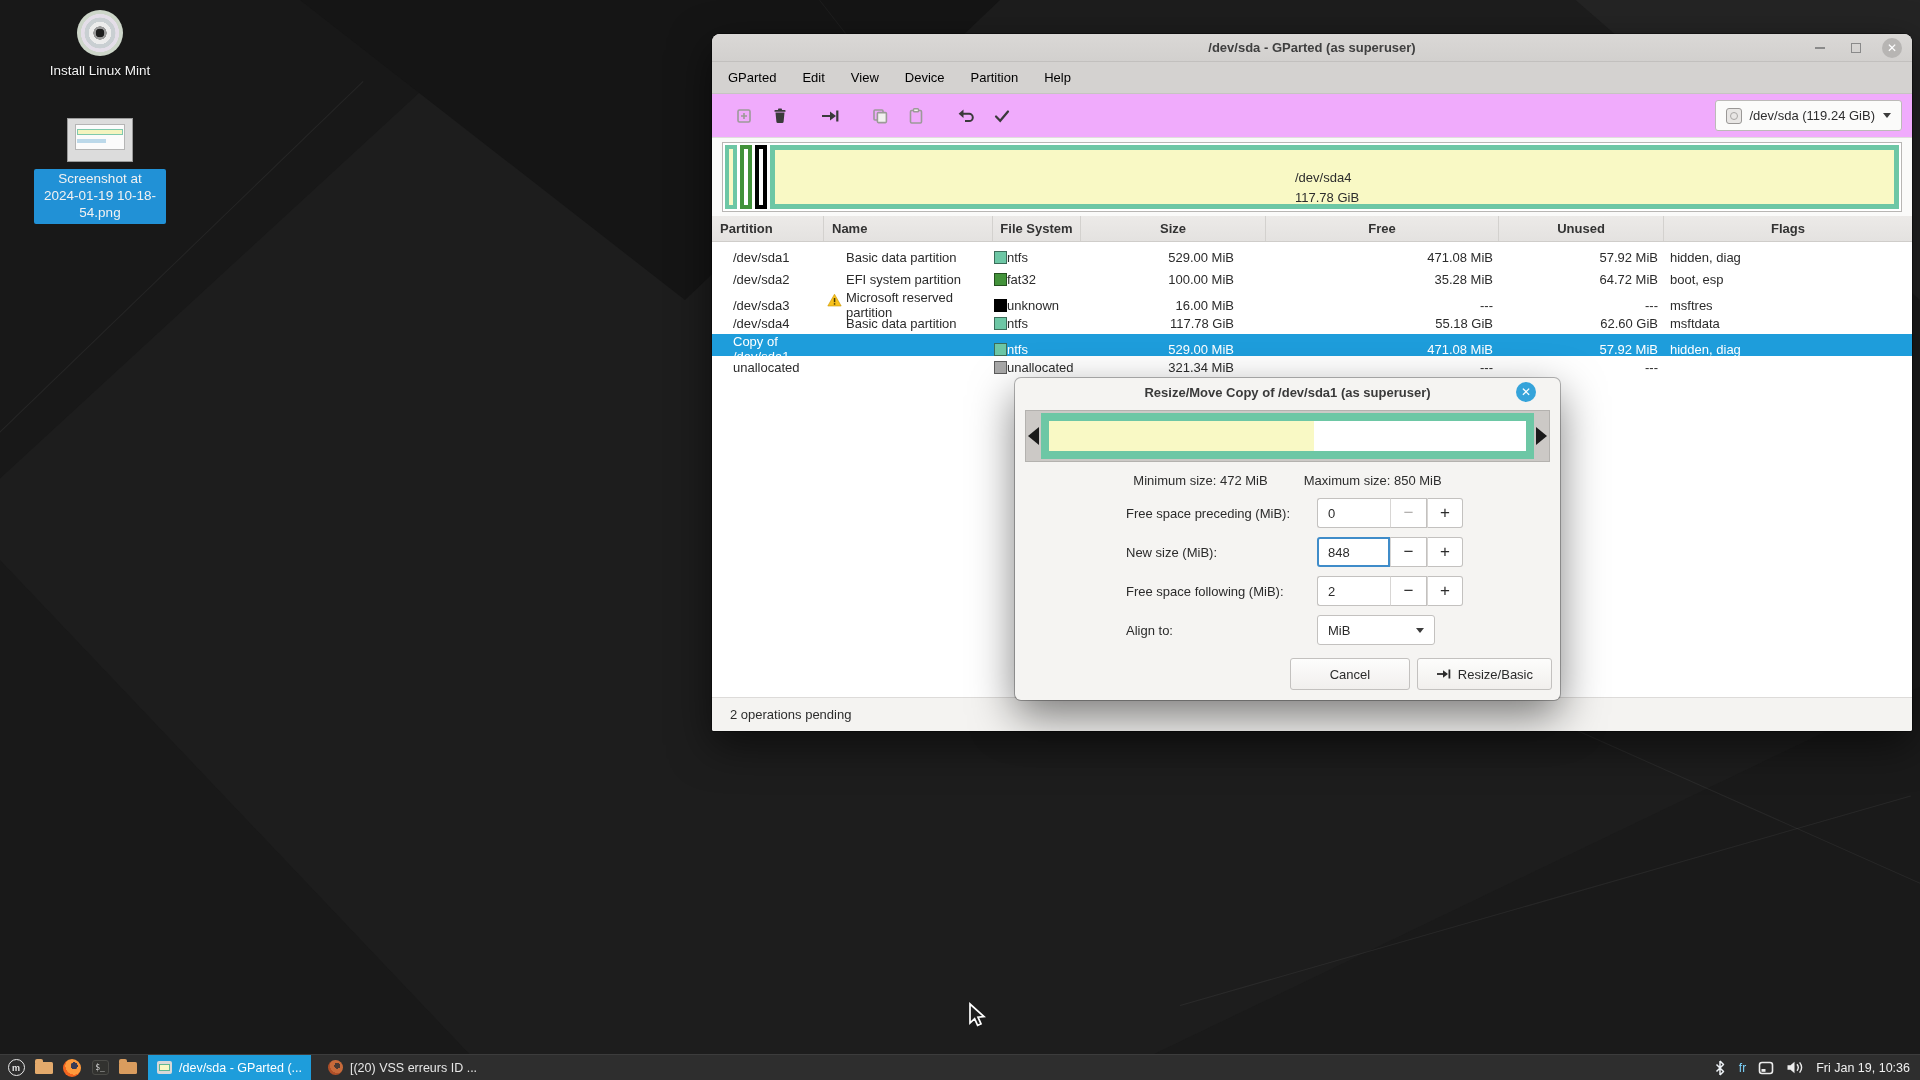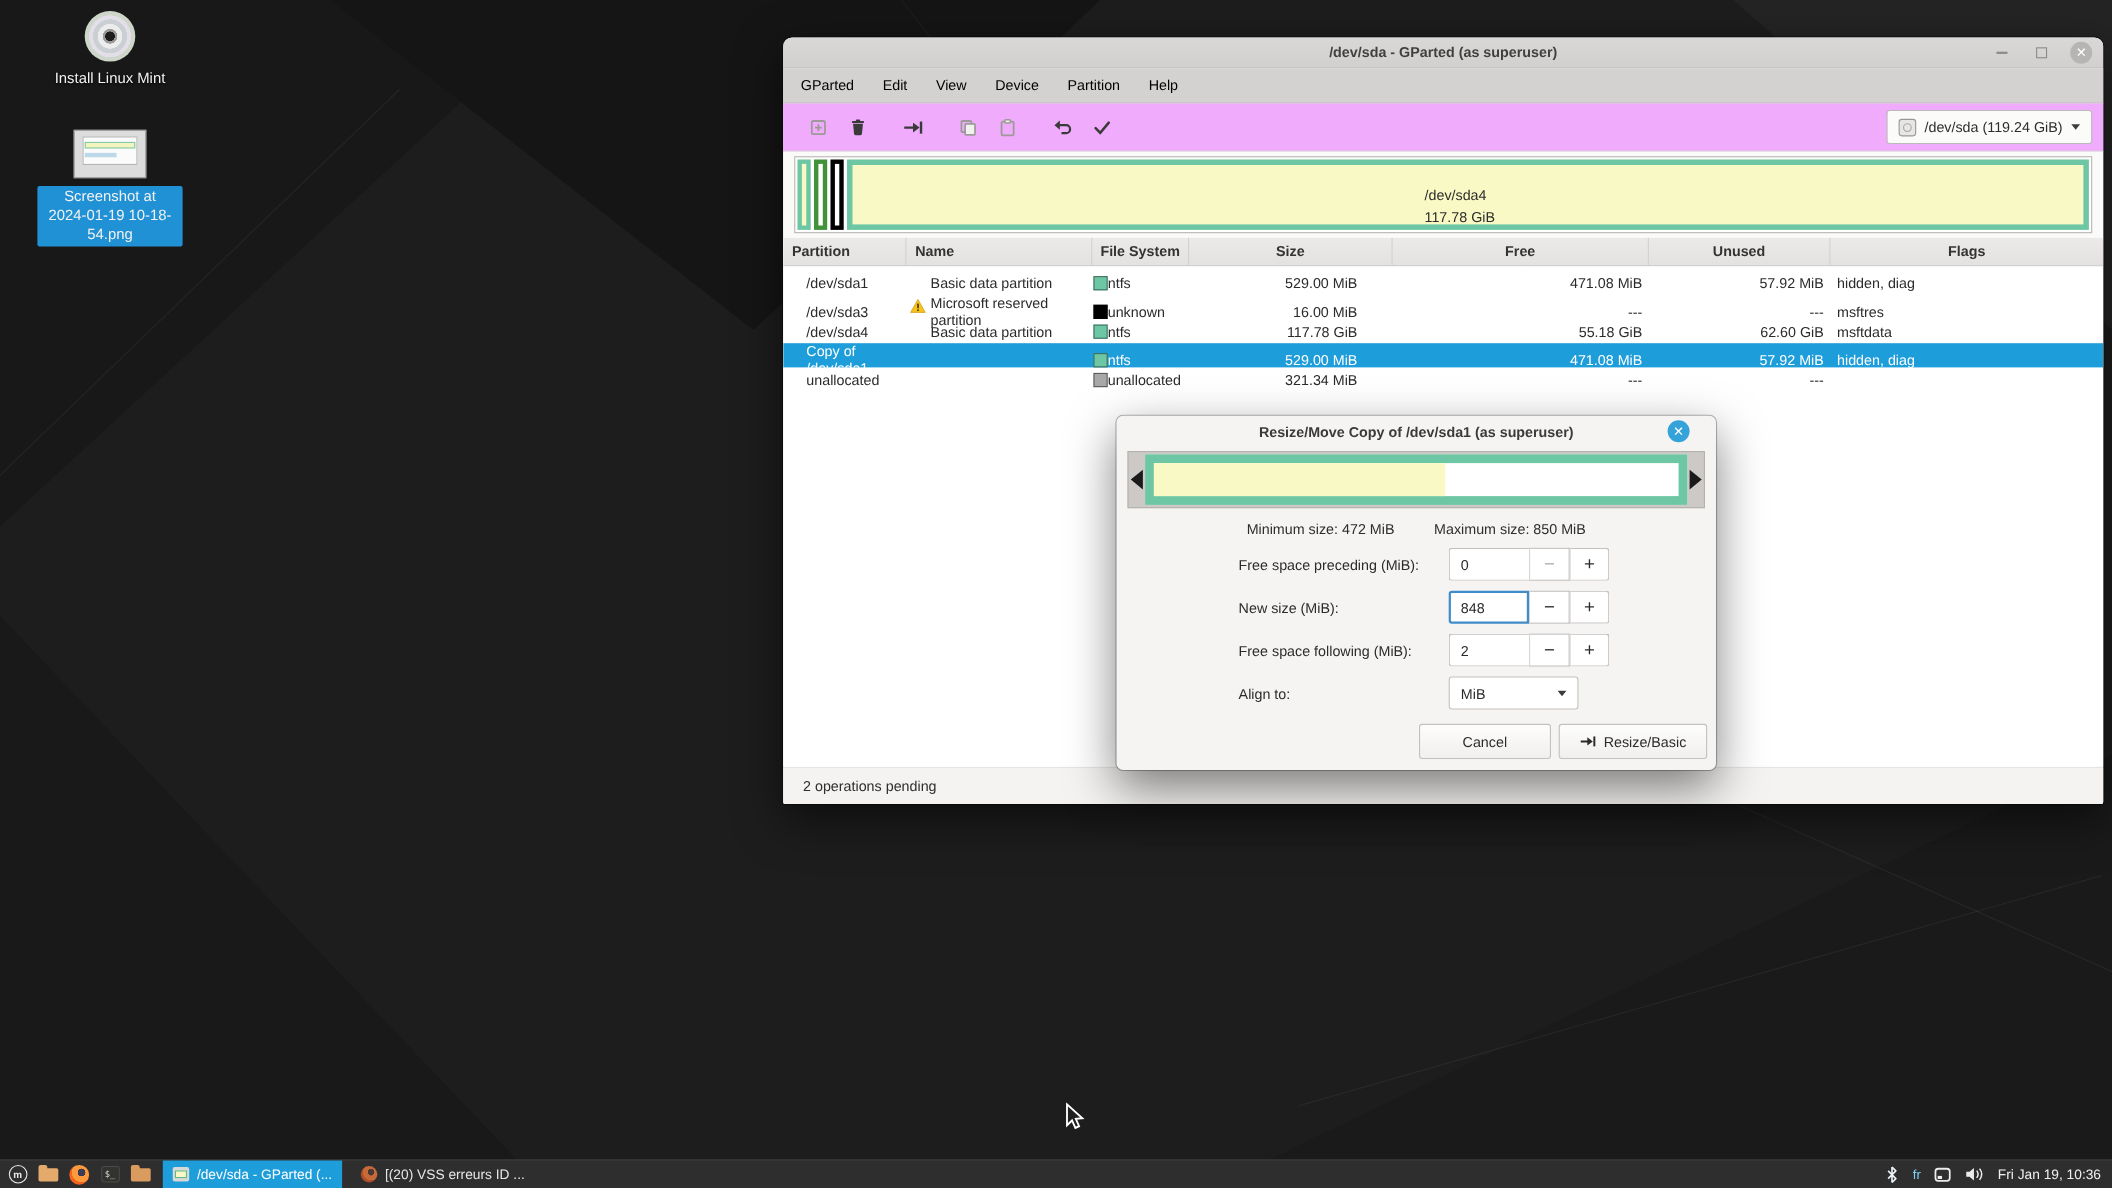--- a/index.html
+++ b/index.html
@@ -311,20 +311,34 @@
           <div class="c-fs">
               <span class="sw" style="background: rgb(109, 199, 165);"></span>
               <span class="fsname">ntfs</span>
             </div>
           <div class="c-size">529.00 MiB</div>
           <div class="c-used">471.08 MiB</div>
           <div class="c-unused">57.92 MiB</div>
           <div class="c-flags">hidden, diag</div>
         </div>
         <div class="trow">
+          <div class="c-part">/dev/sda2</div>
+          <div class="c-name">
+              <span>EFI system partition</span>
+            </div>
+          <div class="c-fs">
+              <span class="sw" style="background: rgb(66, 146, 58);"></span>
+              <span class="fsname">fat32</span>
+            </div>
+          <div class="c-size">100.00 MiB</div>
+          <div class="c-used">35.28 MiB</div>
+          <div class="c-unused">64.72 MiB</div>
+          <div class="c-flags">boot, esp</div>
+        </div>
+        <div class="trow">
           <div class="c-part">/dev/sda3</div>
           <div class="c-name">
             <span class="warn">
               <svg width="15" height="15" viewBox="0 0 15 15">
                   <path d="M7.5 1.2 14.2 13H.8z" fill="#f8c21c" stroke="#c99400" stroke-width="0.6"></path>
                   <rect x="6.8" y="5" width="1.5" height="4.2" fill="#4a3a00"></rect>
                   <rect x="6.8" y="10.2" width="1.5" height="1.5" fill="#4a3a00"></rect>
                 </svg>
             </span>
             <span>Microsoft reserved partition</span>

